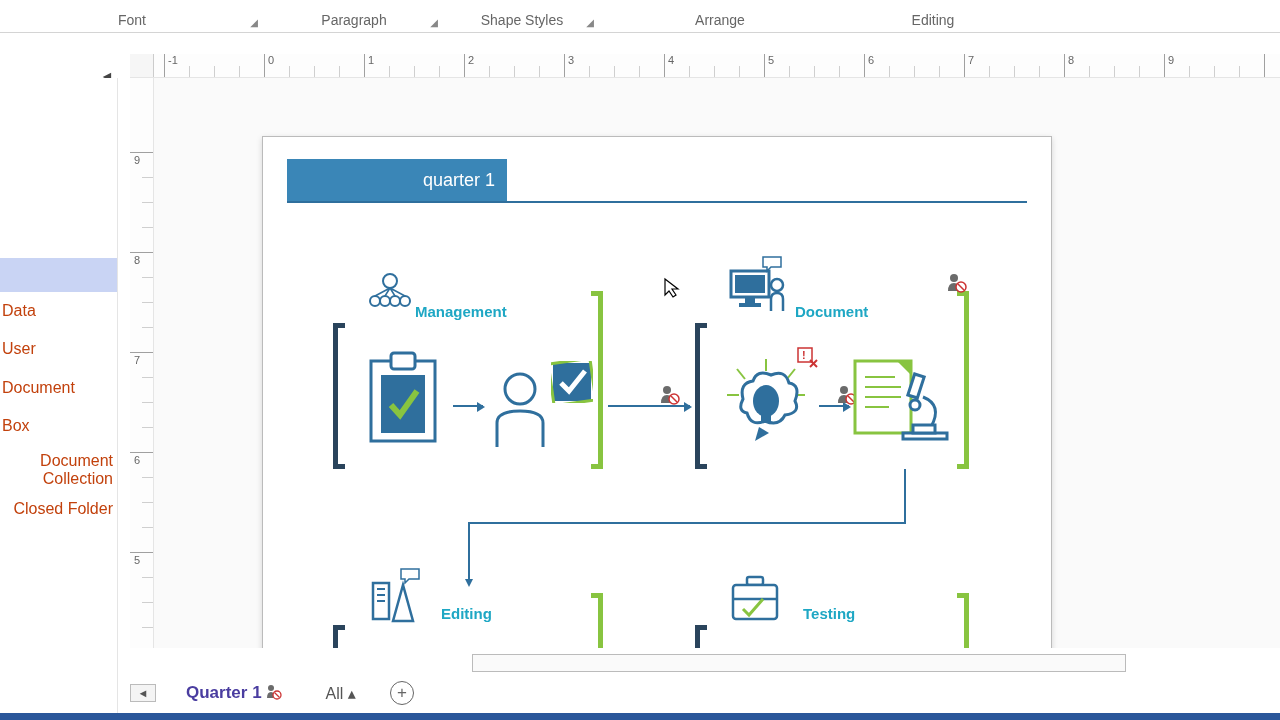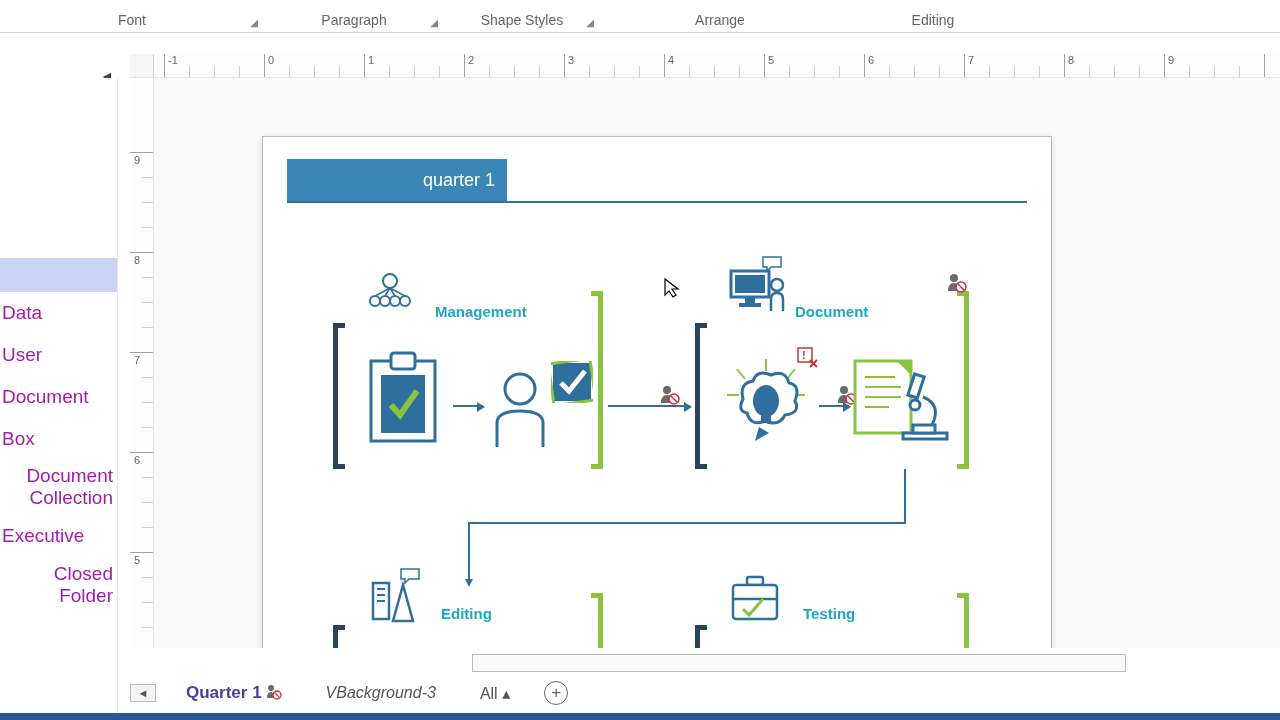--- a/index.html
+++ b/index.html
@@ -25,21 +25,21 @@
   .vruler .tick { position:absolute; left:0; right:0; border-top:1px solid #a0a0a0; }
   .vruler .tlbl { position:absolute; left:4px; font-size:11px; color:#666; transform:translateY(2px);}
   .vruler .minor { position:absolute; left:12px; right:0; border-top:1px solid #cfcfcf;}
 
   
   .collapse-left { position:absolute; left:100px; top:68px; font-size:14px; color:#444; cursor:pointer;}
 
   
   .shapes-panel { position:absolute; left:0; top:78px; bottom:0; width:118px; background:#fff; border-right:1px solid #e5e5e5; }
   .shapes-panel .sel { height:34px; background:#c9d4f4; margin-top:180px;}
-  .shapes-panel .shape-item { padding:10px 4px 10px 2px; font-size:19px; color:#a21caf; line-height:1.15; }
+  .shapes-panel .shape-item { padding:10px 4px 10px 2px; font-size:16px; color:#c2410c; line-height:1.15; }
   .shapes-panel .shape-item.multi { padding-top:6px; padding-bottom:6px;text-align:right; }
 
   
   .canvas-wrap { position:absolute; left:154px; right:0; top:78px; bottom:72px; background:#fafafa; overflow:hidden;}
   .page { position:absolute; left:108px; top:58px; width:790px; height:700px; background:#fff; border:1px solid #bbb; box-shadow:0 2px 6px rgba(0,0,0,.15);}
   
   .title-band { position:absolute; left:24px; top:22px; right:24px; height:44px; border-bottom:2px solid #2f6f9d; display:flex; align-items:stretch;}
   .title-band .qlabel { width:220px; background:#3a86b7; color:#fff; font-size:18px; display:flex; align-items:center; justify-content:flex-end; padding-right:12px;}
   .title-band .ptitle { flex:1; padding-left:10px; color:#2f6f9d; font-size:32px; font-weight:600; display:flex; align-items:center;}
 
@@ -185,21 +185,20 @@
   </div>
 
 <div class="shapes-panel">
   <div class="sel"></div>
   <div id="shape-list">
       <div class="shape-item">Data</div>
       <div class="shape-item">User</div>
       <div class="shape-item">Document</div>
       <div class="shape-item">Box</div>
       <div class="shape-item multi">Document Collection</div>
-      <div class="shape-item">Executive</div>
       <div class="shape-item multi">Closed Folder</div>
     </div>
 </div>
 
 <div class="canvas-wrap">
   <div class="page">
     <div class="title-band">
       <div class="qlabel">quarter 1</div>
     </div>
 
@@ -208,21 +207,21 @@
     <div class="ico" style="left:104px; top:134px;">
       <svg width="46" height="44" viewBox="0 0 46 44">
           <circle cx="23" cy="10" r="7" fill="#fff" stroke="#2f6f9d" stroke-width="2"></circle>
           <circle cx="8" cy="30" r="5" fill="#fff" stroke="#2f6f9d" stroke-width="2"></circle>
           <circle cx="18" cy="30" r="5" fill="#fff" stroke="#2f6f9d" stroke-width="2"></circle>
           <circle cx="28" cy="30" r="5" fill="#fff" stroke="#2f6f9d" stroke-width="2"></circle>
           <circle cx="38" cy="30" r="5" fill="#fff" stroke="#2f6f9d" stroke-width="2"></circle>
           <path d="M23 17 L8 25 M23 17 L18 25 M23 17 L28 25 M23 17 L38 25" stroke="#2f6f9d" stroke-width="1.5"></path>
         </svg>
     </div>
-    <div class="stage-lbl" style="left:172px; top:166px;">Management</div>
+    <div class="stage-lbl" style="left:152px; top:166px;">Management</div>
 
     <div class="ico" style="left:102px; top:214px;">
       <svg width="76" height="94">
           <rect x="6" y="10" width="64" height="80" fill="none" stroke="#2f6f9d" stroke-width="3"></rect>
           <rect x="26" y="2" width="24" height="16" rx="3" fill="#fff" stroke="#2f6f9d" stroke-width="3"></rect>
           <rect x="16" y="24" width="44" height="58" fill="#2f6f9d"></rect>
           <path d="M26 54 L35 64 L52 40" stroke="#88c440" stroke-width="6" fill="none"></path>
         </svg>
     </div>
     <div class="arrow" style="left:190px; top:268px; width:30px;"></div>
@@ -373,18 +372,17 @@
 <div class="hscroll"></div>
 
 <div class="sheet-bar">
   <div class="sheet-scroll-left">◄</div>
   <div class="sheet-tab active"><span>Quarter 1</span><span class="badge"><svg width="16" height="16" style="display:inline; vertical-align:-2px;">
           <circle cx="5" cy="4" r="3" fill="#6b6b6b"></circle>
           <path d="M1 14 Q1 8 5 8 Q9 8 9 14 Z" fill="#6b6b6b"></path>
           <circle cx="11" cy="11" r="4" fill="#fff" stroke="#c33" stroke-width="1.3"></circle>
           <line x1="8.5" y1="8.5" x2="13.5" y2="13.5" stroke="#c33" stroke-width="1.3"></line>
         </svg></span></div>
-  <div class="sheet-tab">VBackground-3</div>
   <div class="sheet-tab all"><span>All</span> <span>▴</span></div>
   <div class="add-sheet">+</div>
 </div>
 
 <div class="blue-bar"></div>
 
 </body></html>

